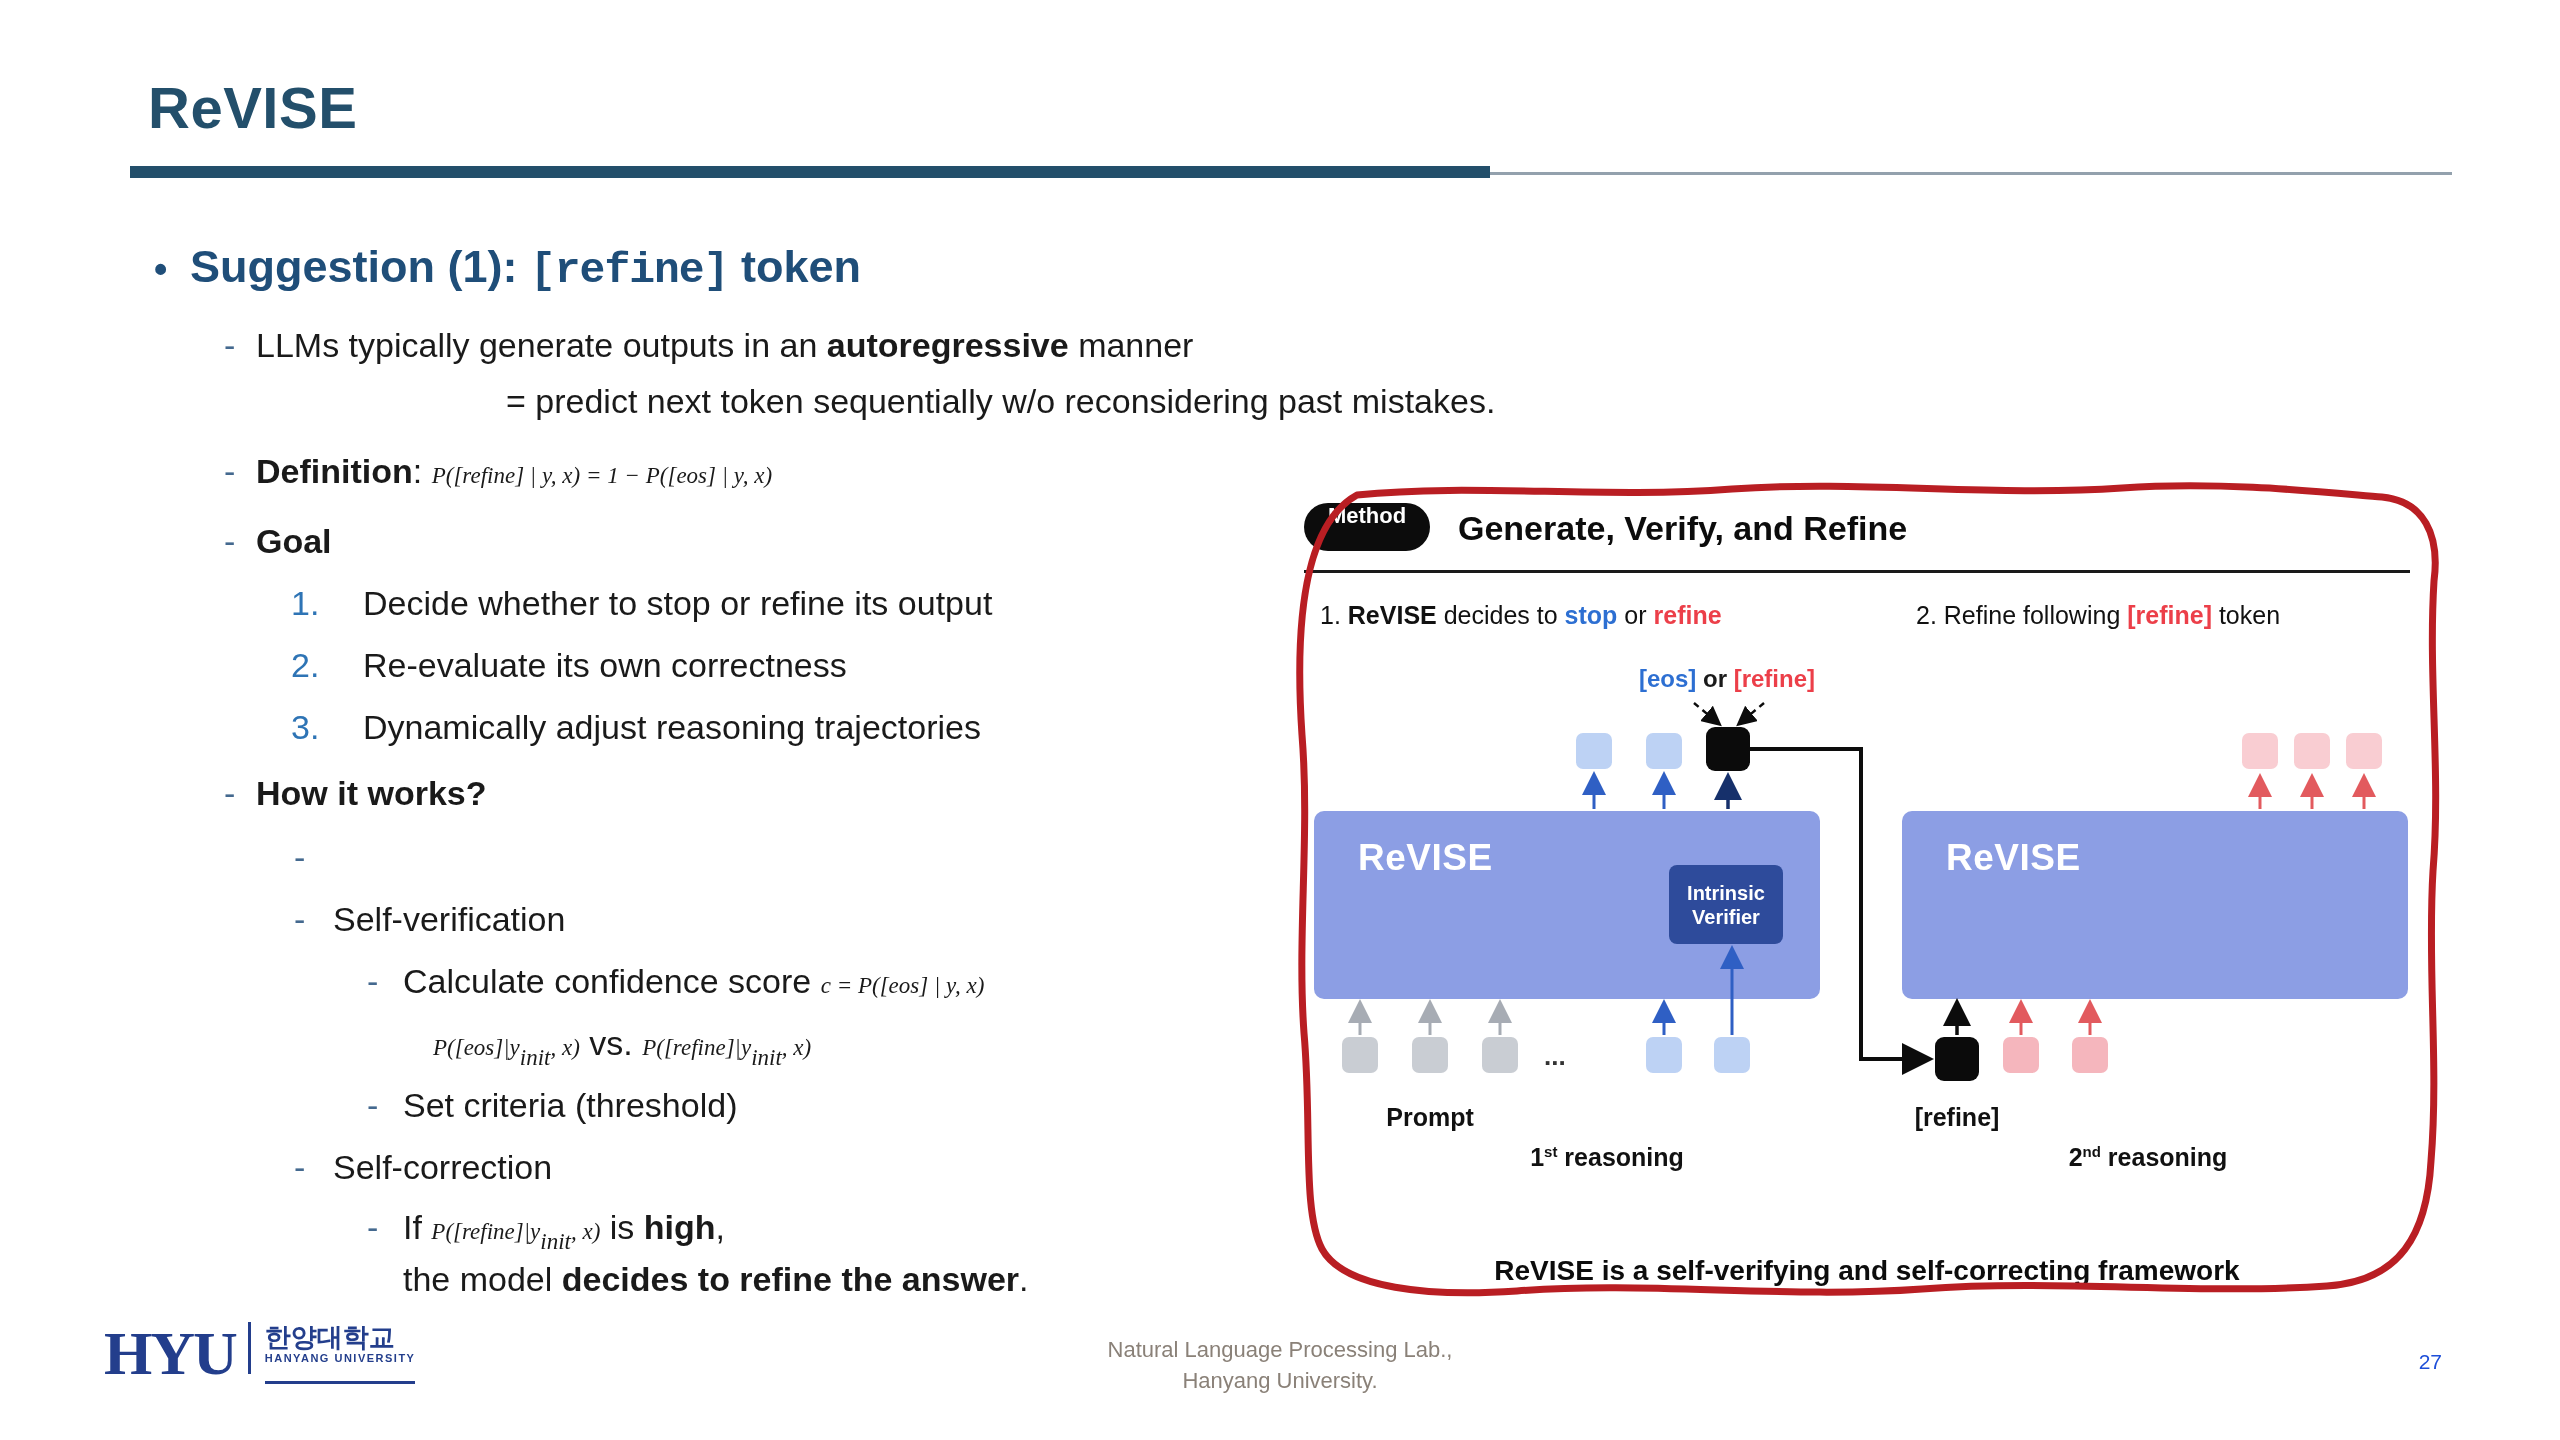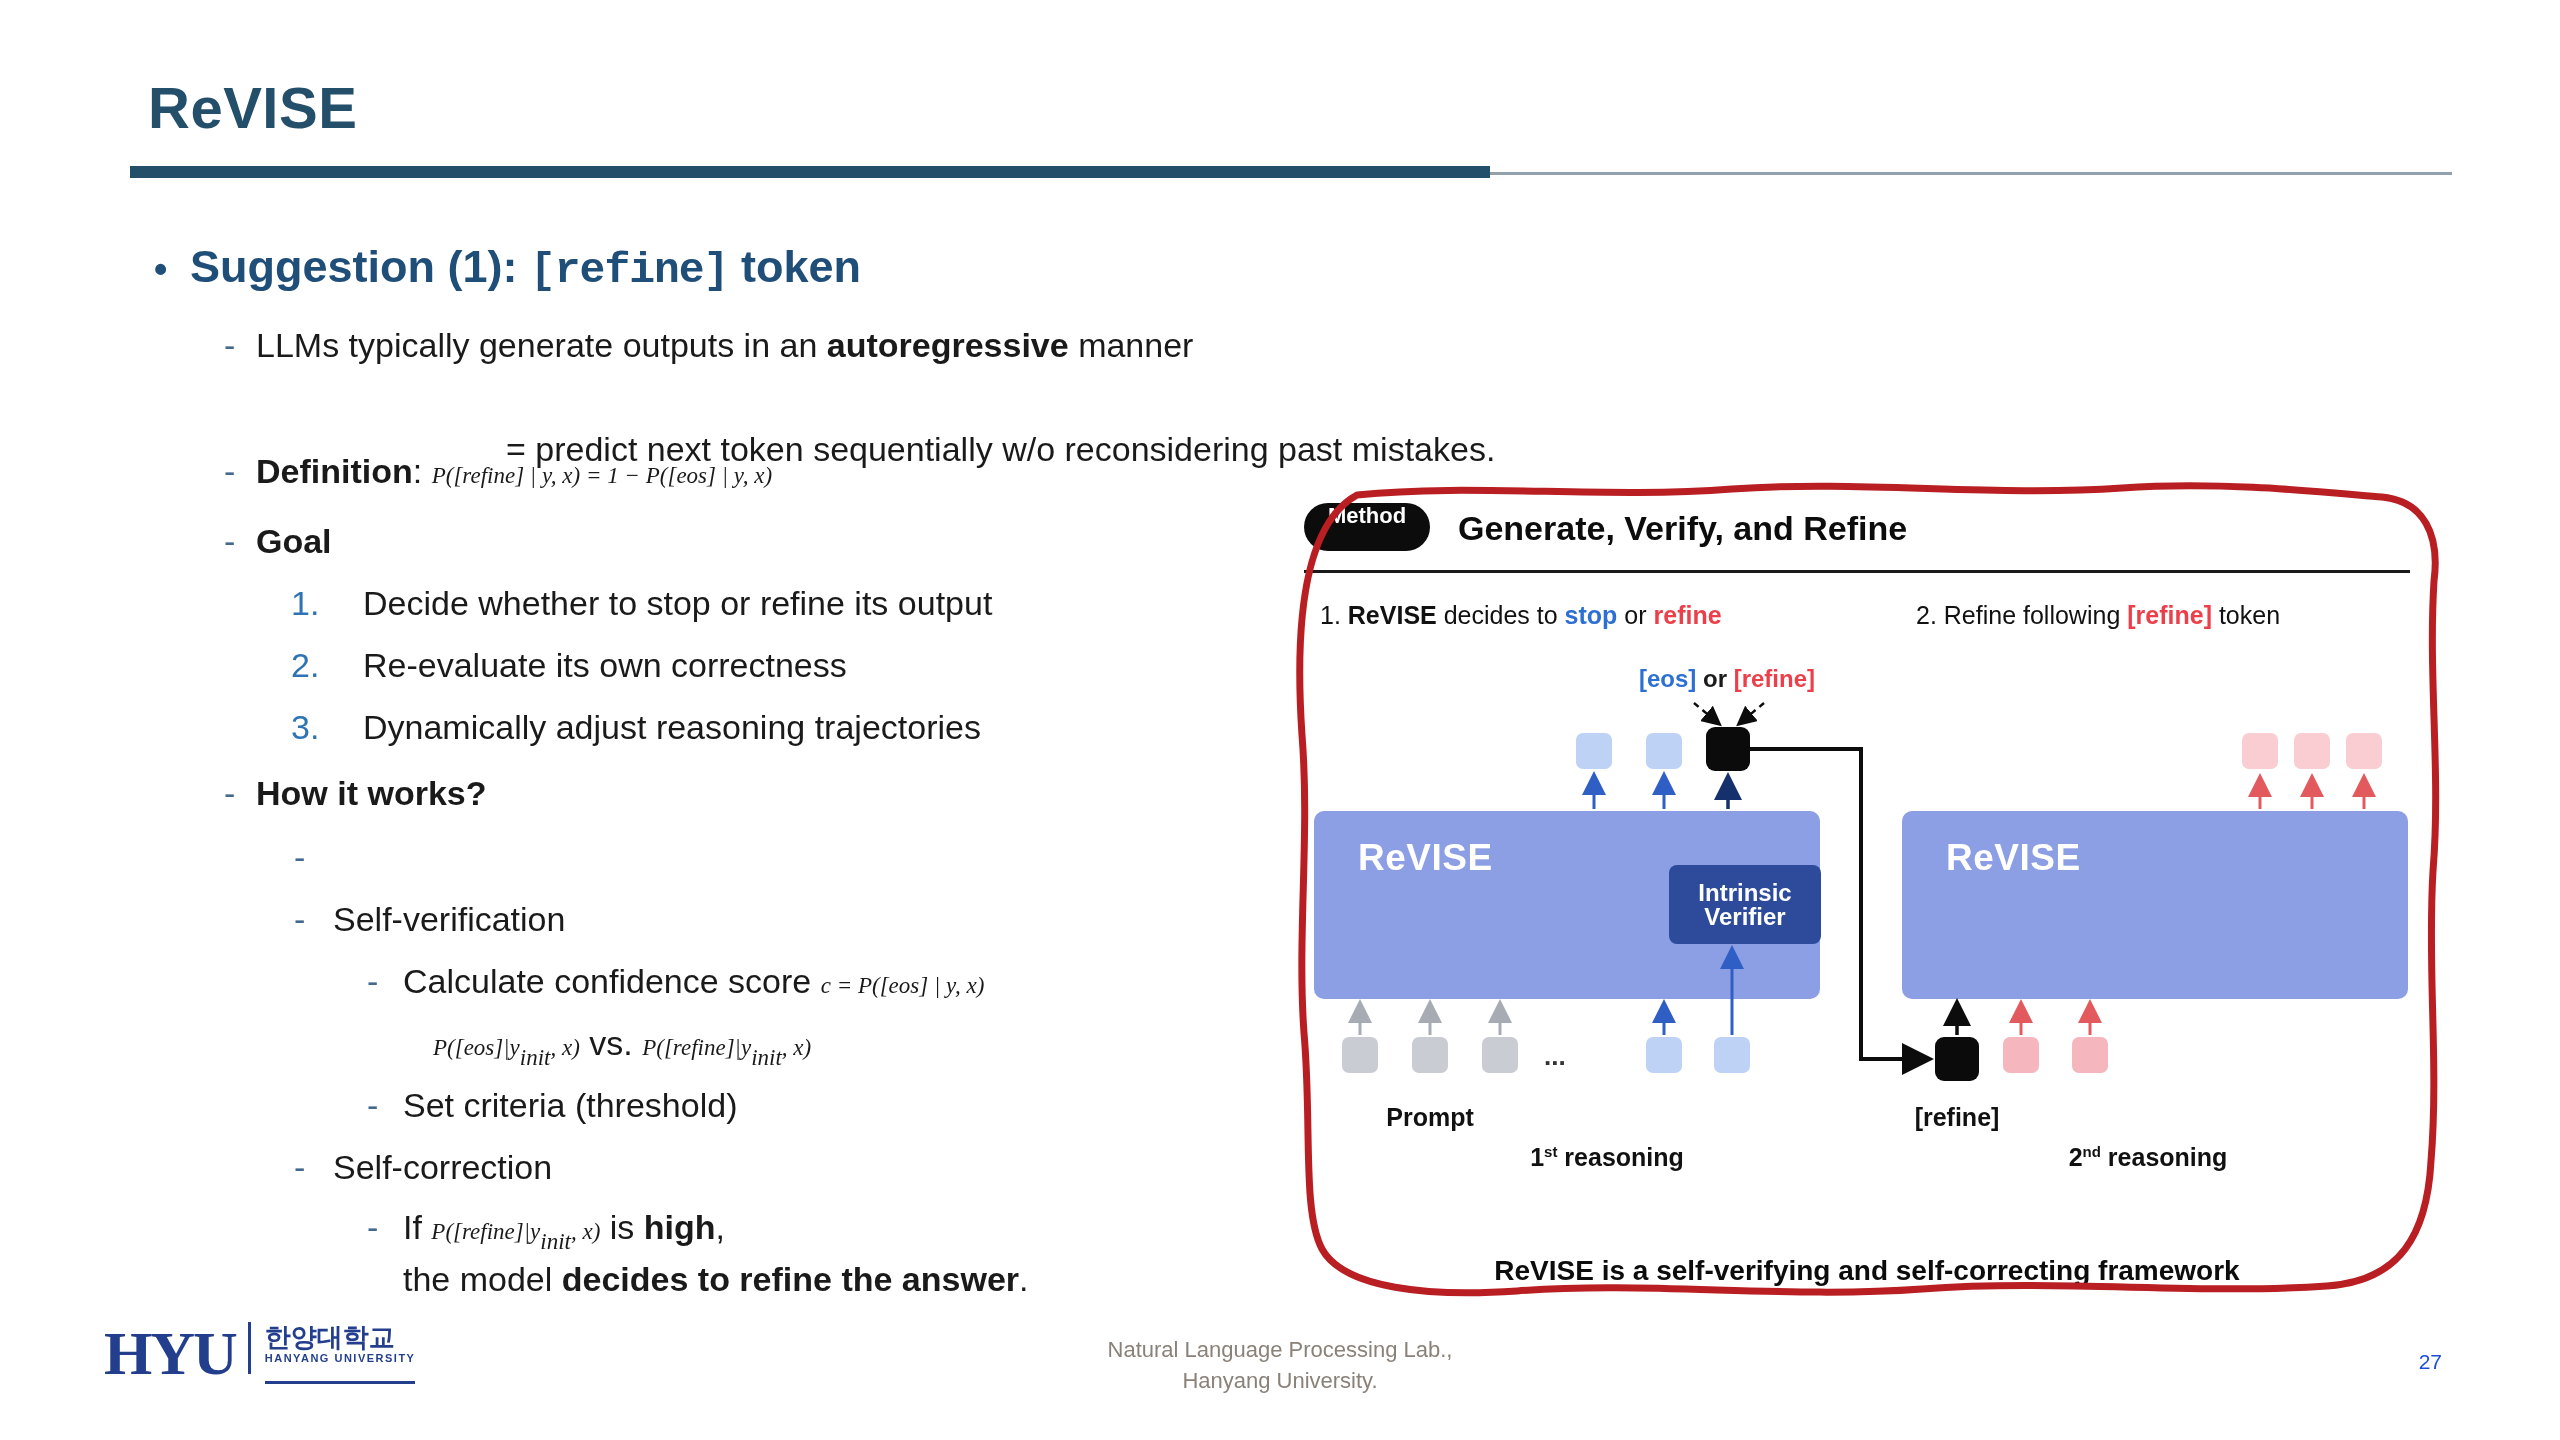--- a/index.html
+++ b/index.html
@@ -12,21 +12,21 @@
   .rule-thick{position:absolute;left:130px;top:166px;width:1360px;height:12px;background:#234F6B;}
 
   
   .content{position:absolute;left:148px;top:0;width:1180px;height:1440px;}
   .tl{position:absolute;display:flex;align-items:baseline;font-size:34px;line-height:47px;width:100%;}
   .heading{font-size:45px;line-height:58px;font-weight:bold;color:#1F4E79;padding-left:6px;}
   .hbullet{width:36px;flex:0 0 36px;font-size:38px;}
   .hcode{font-family:"Liberation Mono","DejaVu Sans Mono",monospace;font-size:43px;letter-spacing:-1px;}
   .marker{color:#44698F;}
   .l1{padding-left:76px;}   .l1>.marker{width:32px;flex:0 0 32px;}
-  .cont1{padding-left:358px;margin-top:48px;}
+  .cont1{padding-left:358px;}
   .num{padding-left:143px;} .num>.marker{width:72px;flex:0 0 72px;color:#2E74B5;}
   .l2{padding-left:146px;}  .l2>.marker{width:39px;flex:0 0 39px;}
   .l3{padding-left:219px;}  .l3>.marker{width:36px;flex:0 0 36px;}
   .cont3{padding-left:255px;}
   .cont3m{padding-left:285px;}
   .math{font-family:"Liberation Serif",serif;font-style:italic;font-size:23px;}
   .msub{font-family:"Liberation Serif",serif;font-style:italic;font-size:23px;}
   sub.msub{position:relative;top:2px;}
   b i, .bi{font-weight:bold;}
 
@@ -37,22 +37,22 @@
   .fig-title{position:absolute;left:176px;top:36px;font-size:34px;font-weight:bold;color:#0c0c0c;z-index:2;}
   .fig-rule{position:absolute;left:22px;top:97px;width:1106px;height:3px;background:#1a1a1a;z-index:2;}
   .fig-step{position:absolute;top:128px;font-size:25px;color:#111;z-index:2;white-space:nowrap;}
   .step1{left:38px;}.step2{left:634px;}
   .c-blue{color:#2D6FD2;}
   .c-red{color:#EC3F49;}
   .tok-label{position:absolute;left:300px;top:192px;width:290px;text-align:center;font-size:24px;font-weight:bold;z-index:2;}
   .block{position:absolute;top:338px;width:506px;height:188px;background:#8C9EE4;border-radius:10px;z-index:1;}
   .block1{left:32px;}.block2{left:620px;}
   .block-label{position:absolute;left:44px;top:26px;color:#fff;font-size:37px;font-weight:bold;letter-spacing:.5px;}
-  .verifier{position:absolute;left:387px;top:392px;width:152px;height:79px;background:#2E4B9B;border-radius:8px;
-            color:#fff;font-weight:bold;font-size:24px;text-align:center;display:flex;flex-direction:column;
+  .verifier{position:absolute;left:387px;top:392px;width:114px;height:79px;background:#2E4B9B;border-radius:8px;
+            color:#fff;font-weight:bold;font-size:20px;text-align:center;display:flex;flex-direction:column;
             justify-content:center;line-height:24px;z-index:3;}
   .tok{position:absolute;width:36px;height:36px;border-radius:7px;z-index:2;}
   .tok.blue{background:#BDD2F4;}
   .tok.pinklight{background:#F9CDD2;}
   .tok.pink{background:#F5B6BD;}
   .tok.gray{background:#C9CDD3;}
   .tok.black{width:44px;height:44px;background:#0b0b0b;border-radius:9px;}
   .fig-label{position:absolute;font-size:25px;font-weight:bold;color:#111;text-align:center;z-index:2;}
   .fig-label sup{font-size:0.6em;}
   .fig-ellipsis{position:absolute;left:262px;top:568px;font-size:26px;font-weight:bold;color:#333;z-index:2;}

